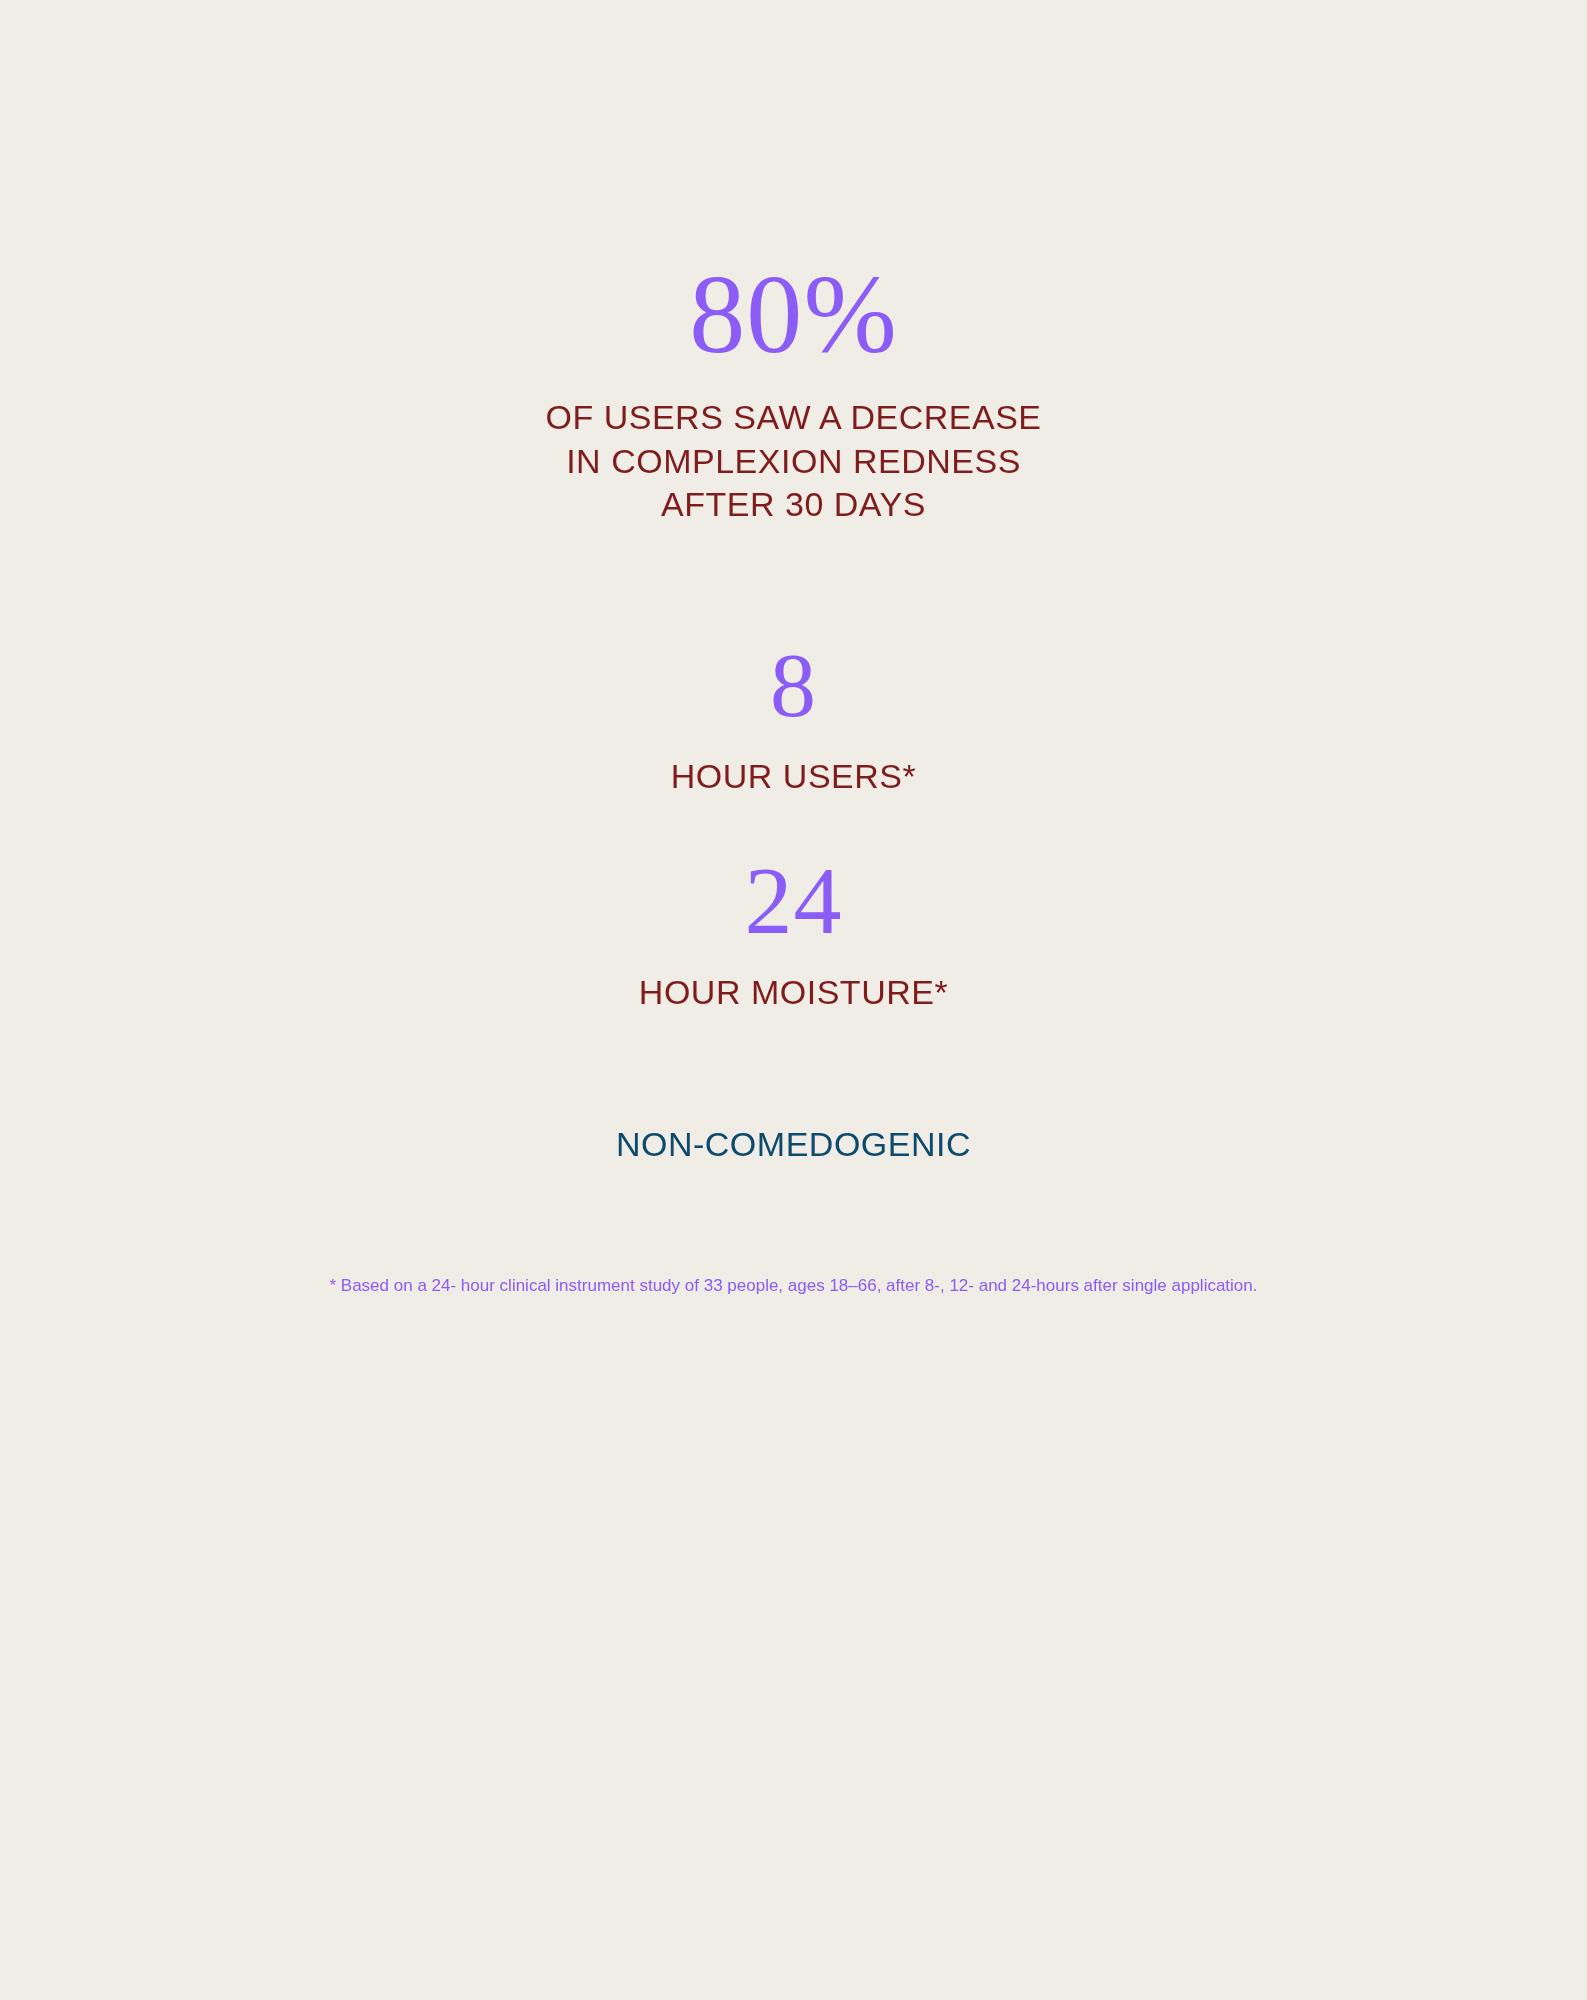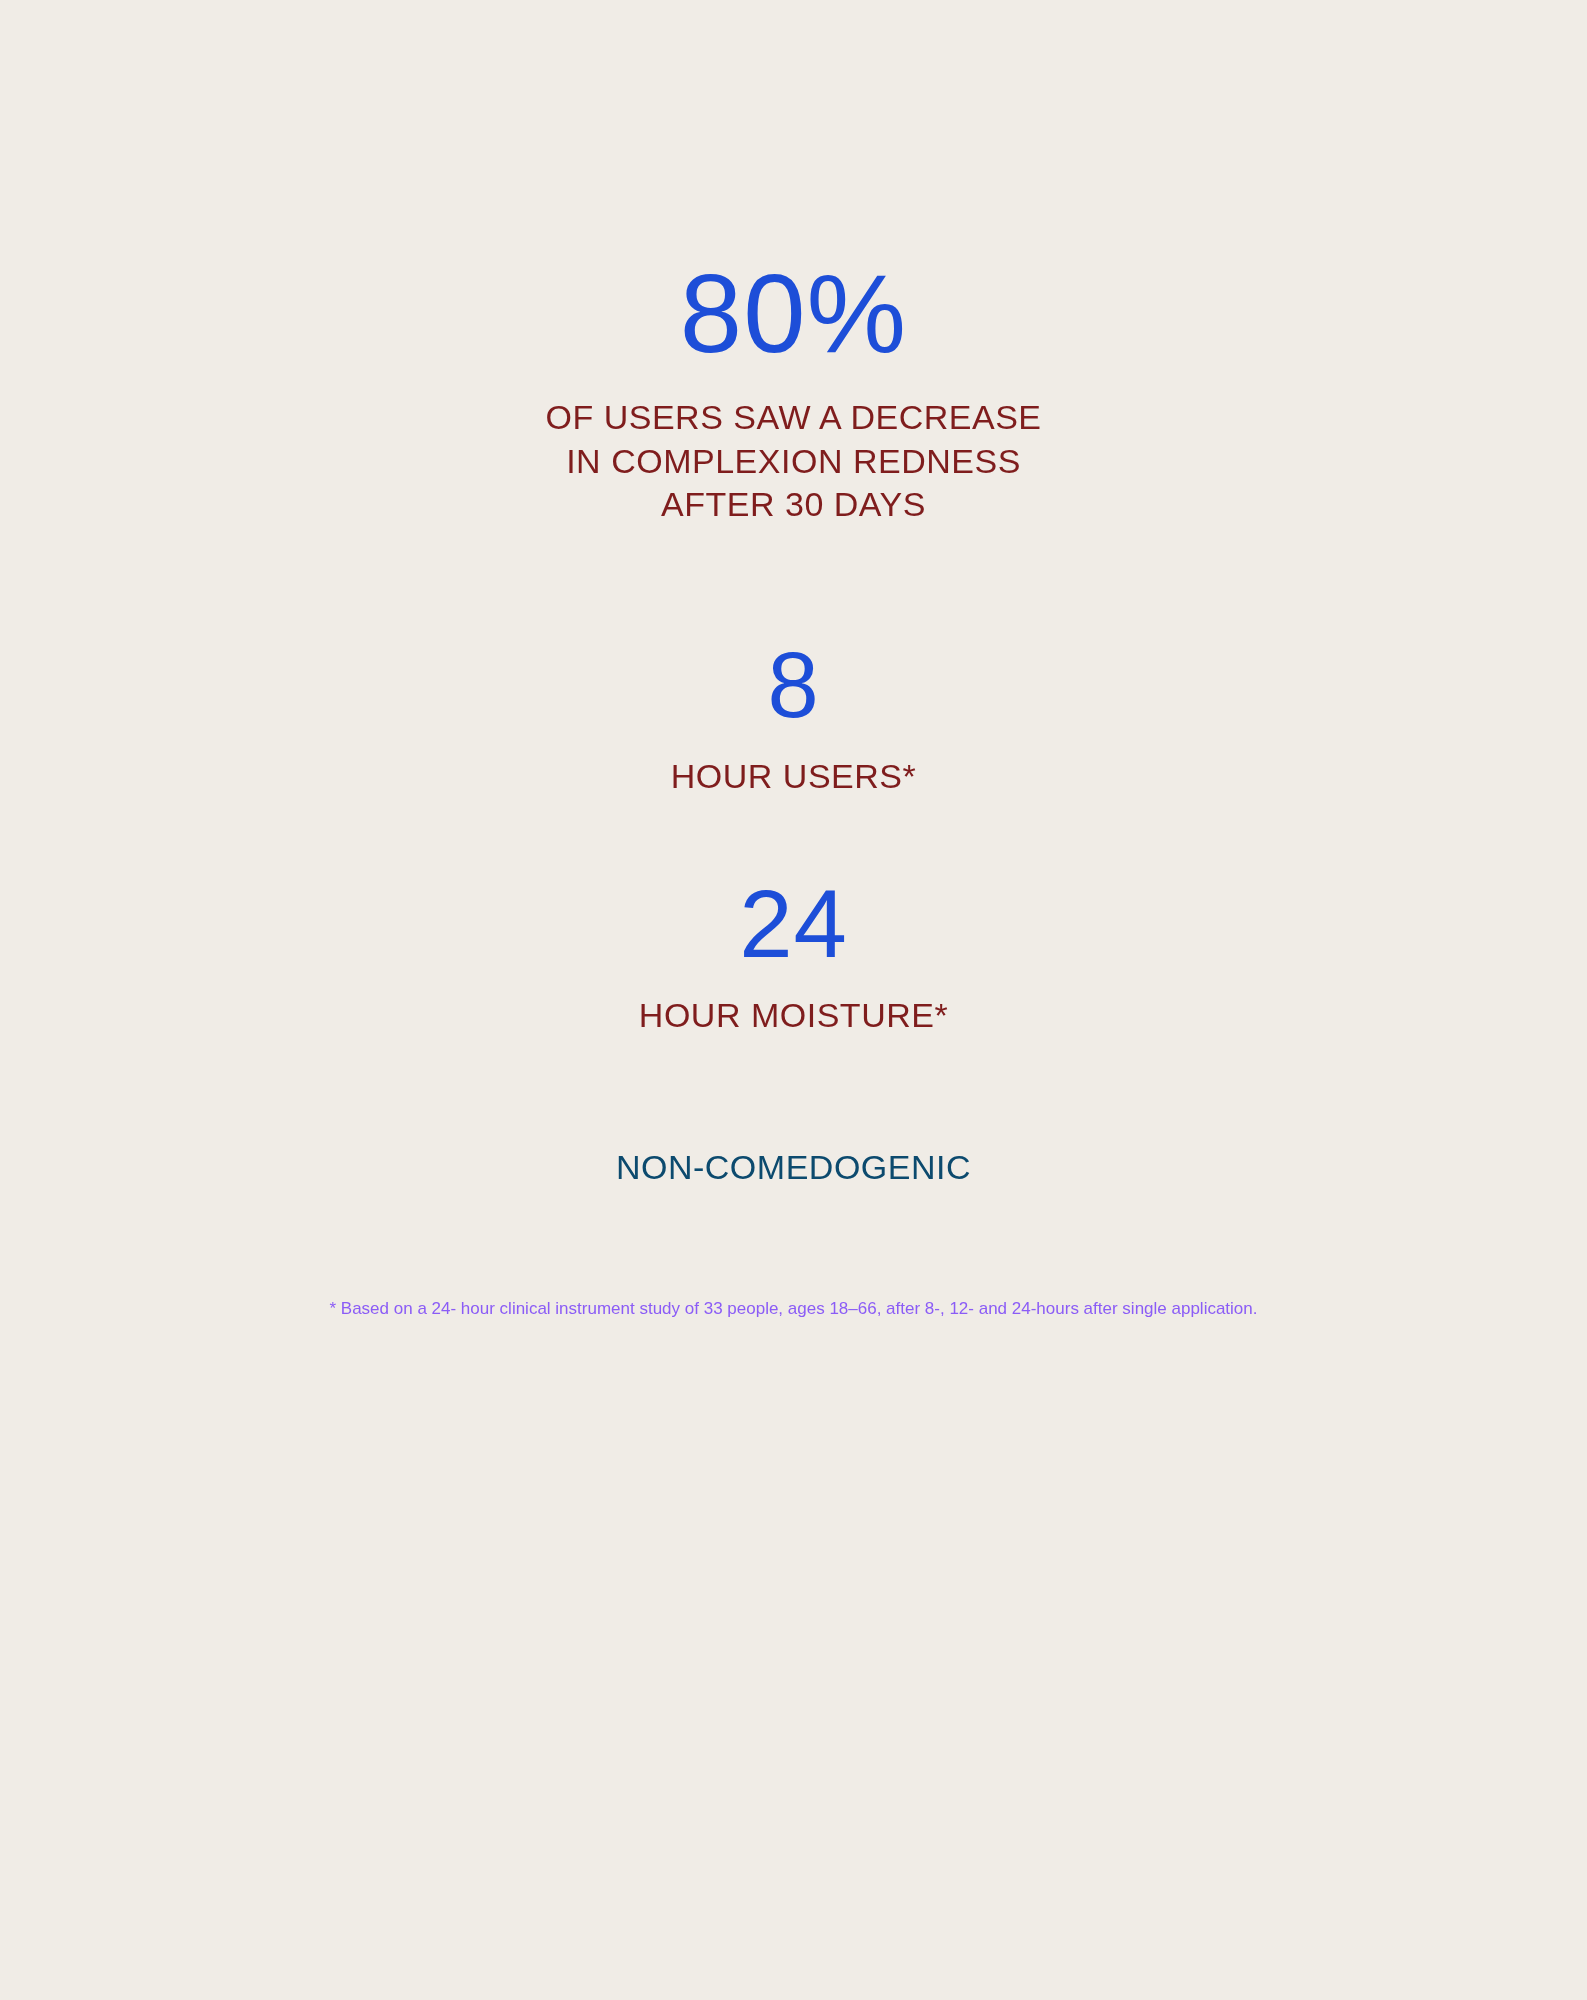--- a/index.html
+++ b/index.html
@@ -35,23 +35,23 @@
 
   .stat-block {
     width: 100%;
     display: flex;
     flex-direction: column;
     align-items: center;
     text-align: center;
   }
 
   .stat-number {
-    font-family: Liberation Sans, sans-serif;
+    font-family: Liberation Serif, serif;
     font-weight: 400;
-    color: #1d4ed8;
+    color: #8b5cf6;
     line-height: 1;
     letter-spacing: 0.01em;
   }
 
   .stat-label {
     font-family: "Liberation Sans", sans-serif;
     font-weight: 500;
     color: #7f1d1d;
     letter-spacing: 0.015em;
     line-height: 1.28;
@@ -67,21 +67,21 @@
   #block-100 { margin-top: 112px; }
   #block-100 .stat-number { font-size: 98px; letter-spacing: 0.04em; }
   #block-100 .stat-label { font-size: 34px; margin-top: 26px; }
 
   
   #block-8 { margin-top: 112px; }
   #block-8 .stat-number { font-size: 92px; }
   #block-8 .stat-label { font-size: 34px; margin-top: 24px; }
 
   
-  #block-24 { margin-top: 78px; }
+  #block-24 { margin-top: 55px; }
   #block-24 .stat-number { font-size: 96px; }
   #block-24 .stat-label { font-size: 34px; margin-top: 22px; text-align: right; }
 
   
   .claim {
     margin-top: 110px;
     font-family: "Liberation Sans", sans-serif;
     font-weight: 500;
     font-size: 34px;
     letter-spacing: 0.015em;

